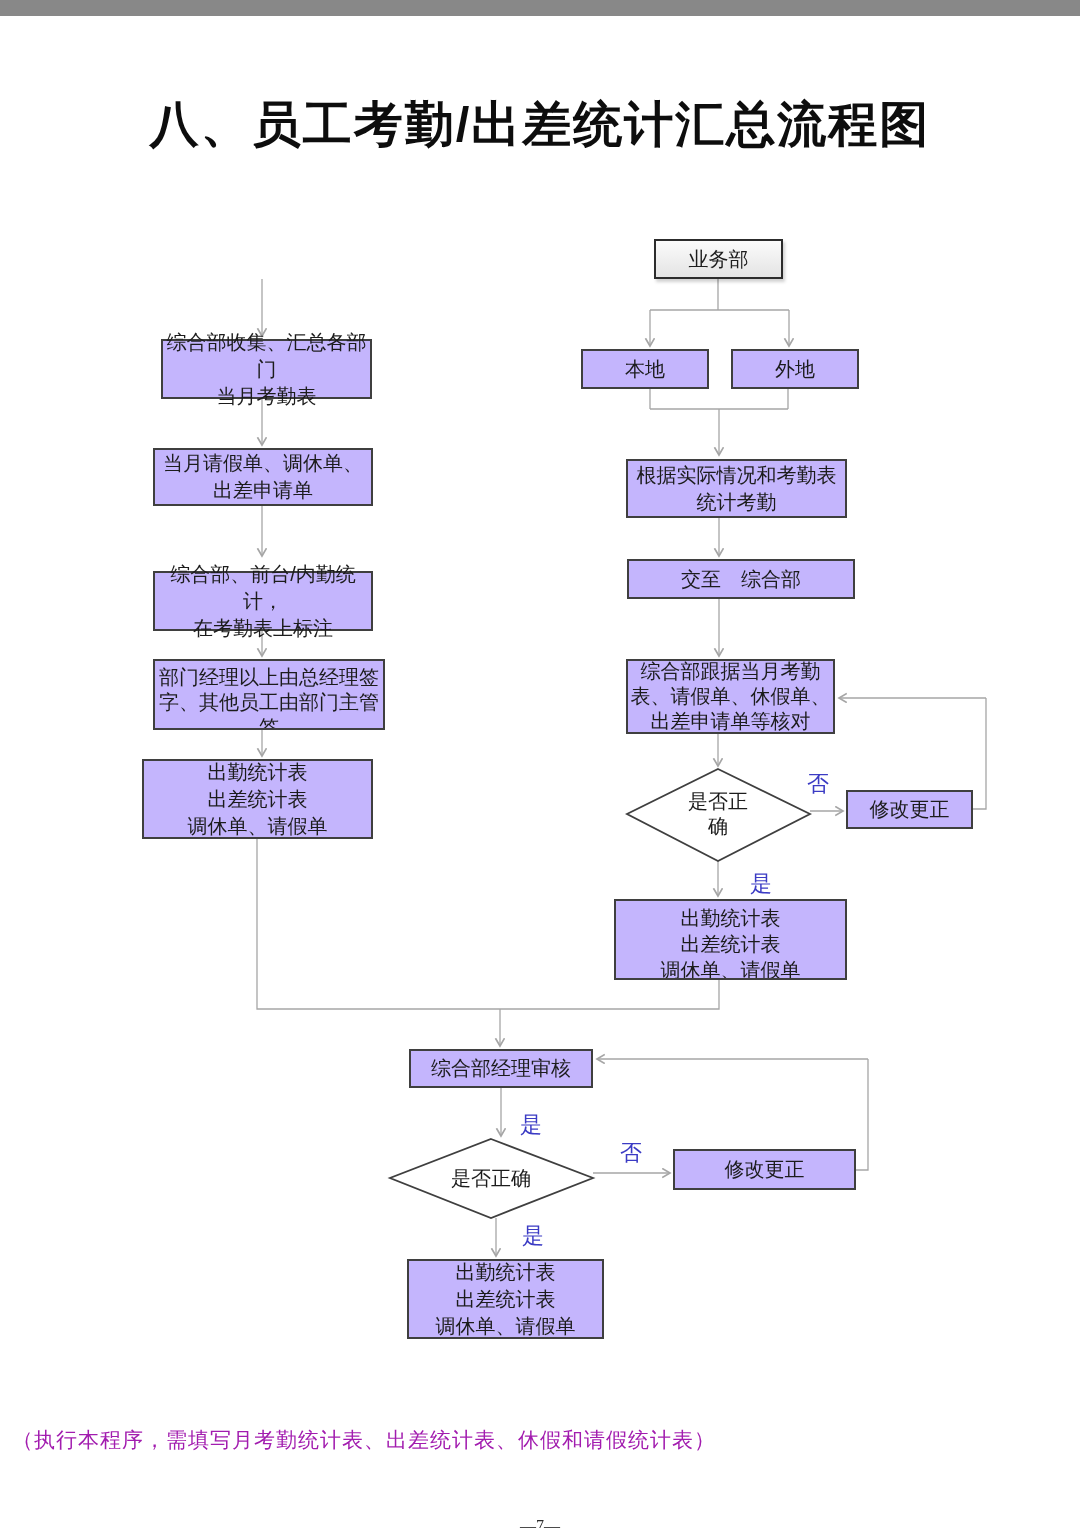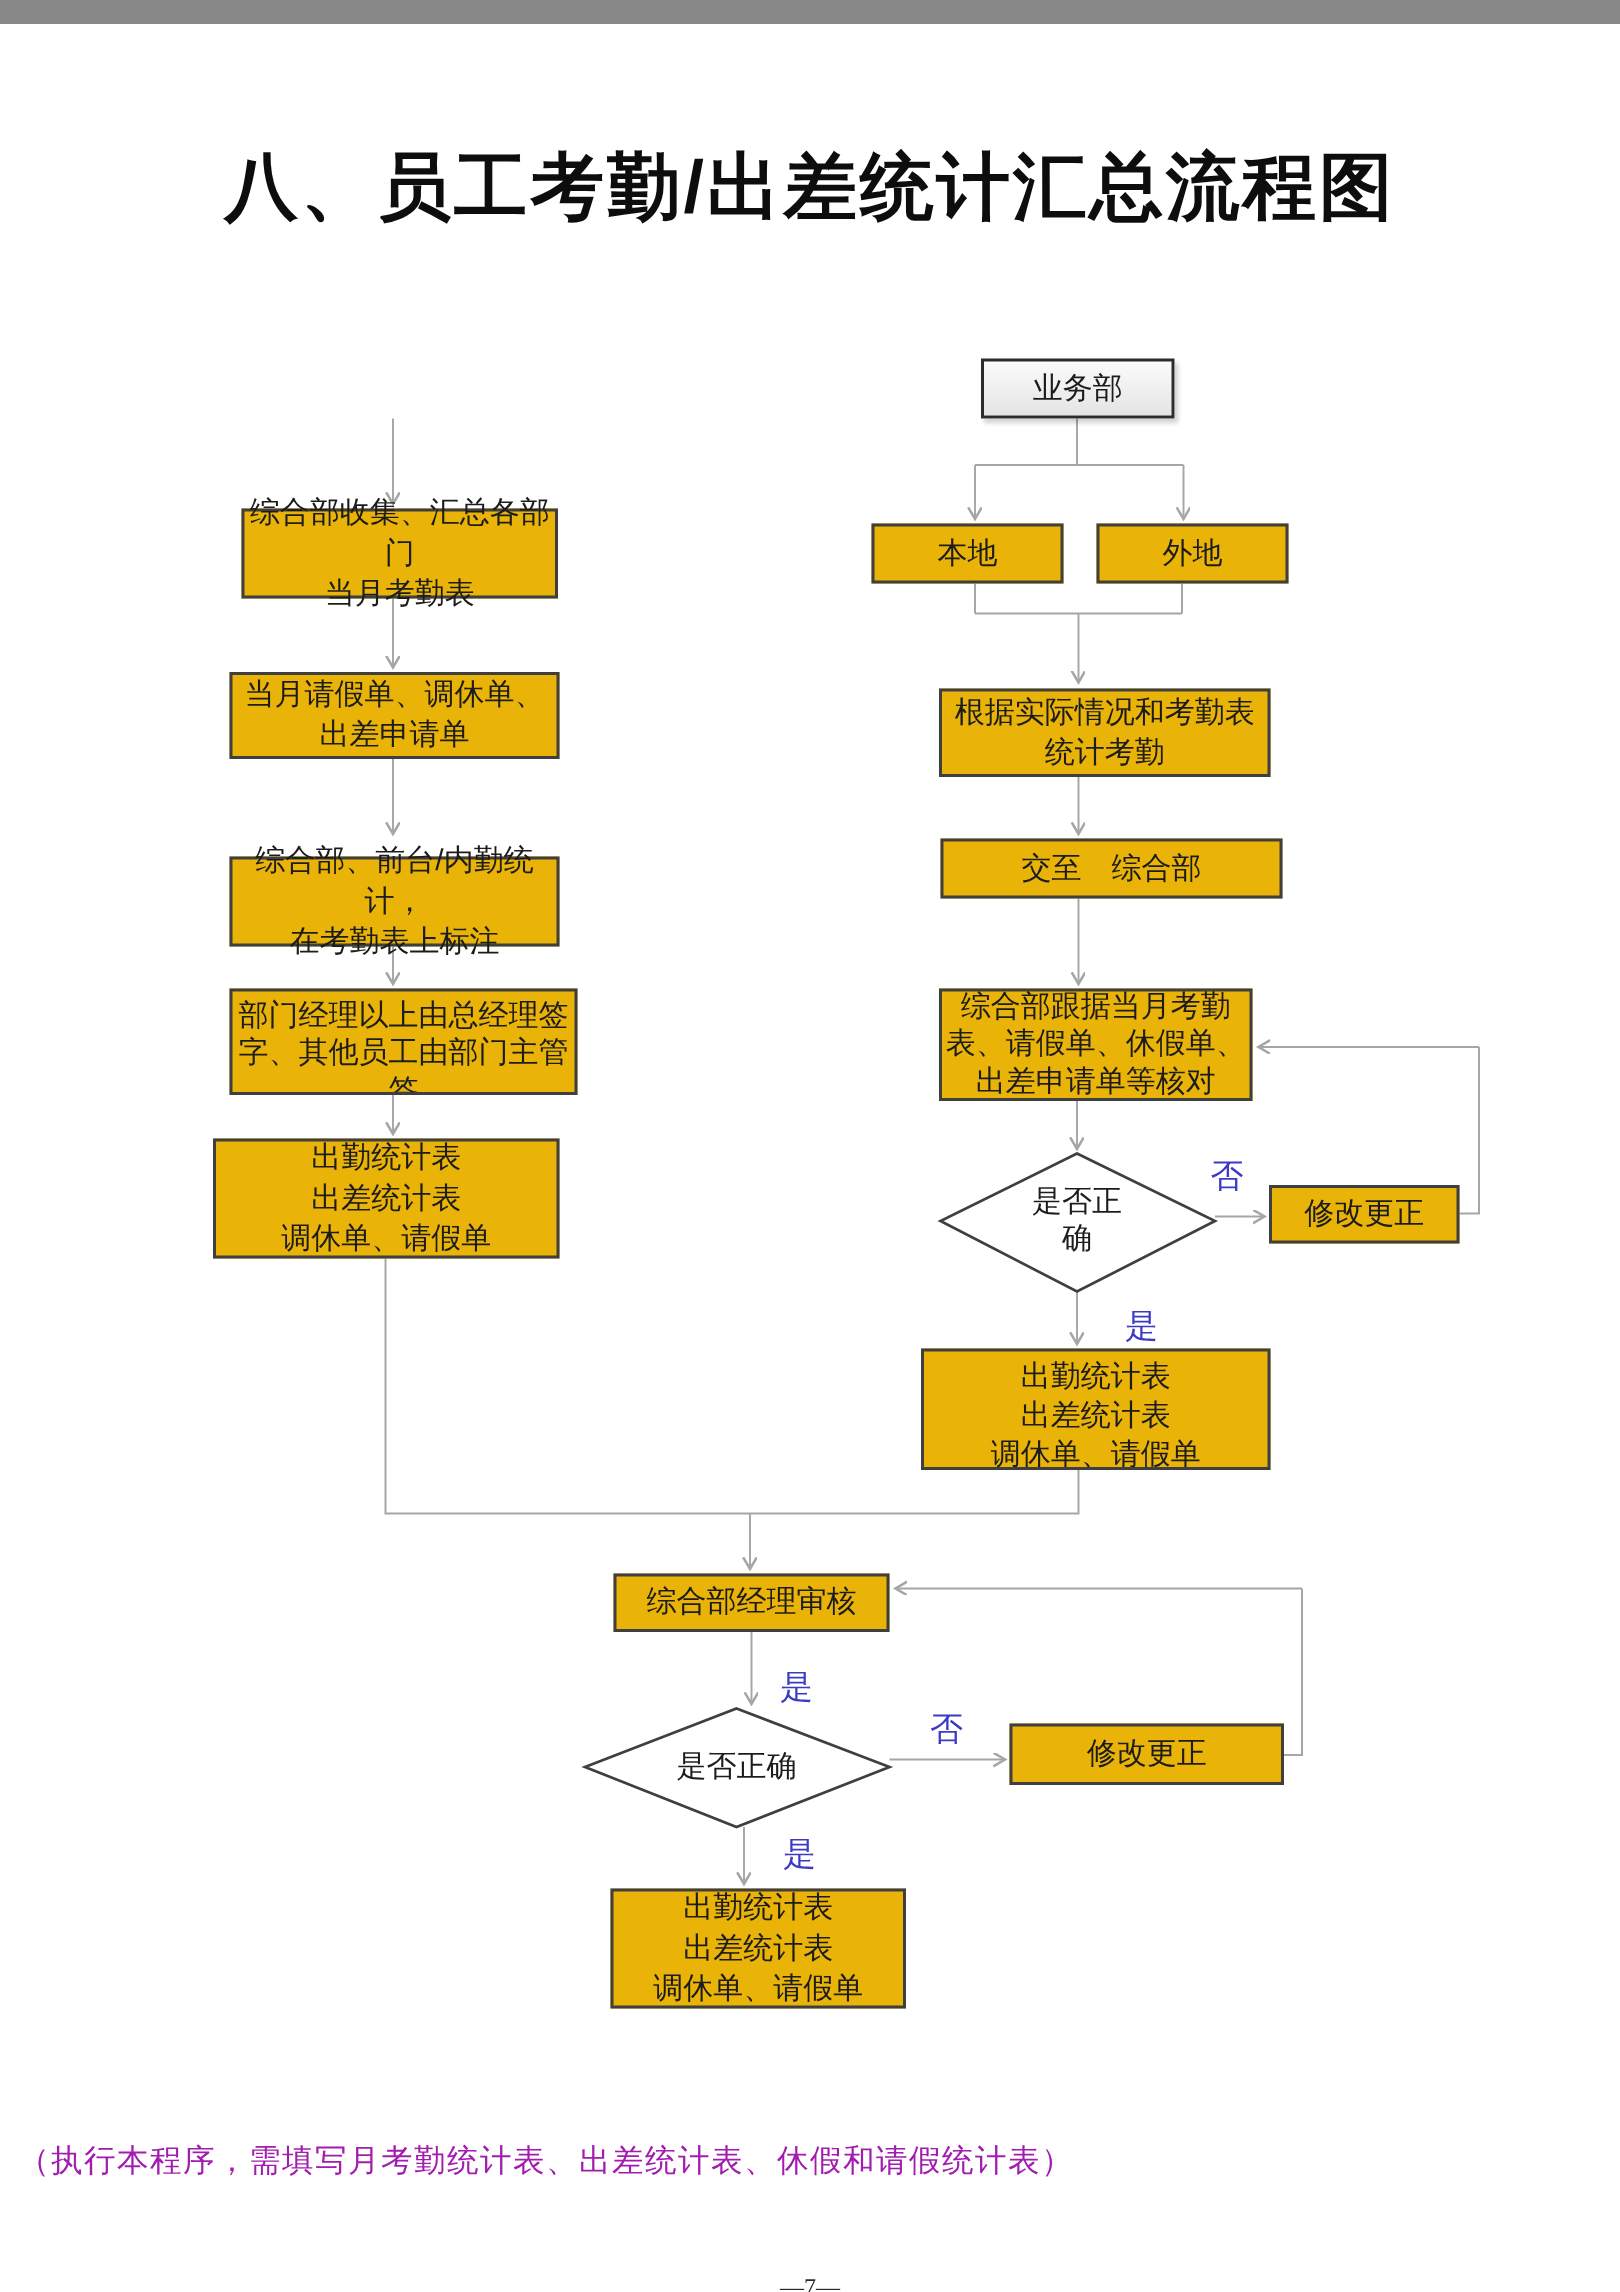--- a/index.html
+++ b/index.html
@@ -15,21 +15,21 @@
     position:absolute;top:76px;left:0;width:100%;
     text-align:center;
     font-size:49px;font-weight:900;letter-spacing:2px;
     color:#0d0d0d;
   }
   svg.connectors{position:absolute;left:0;top:0;z-index:1;}
   .connector{stroke:var(--connector-gray,#a6a6a6);stroke-width:1.3;fill:none;}
   .diamond{fill:#ffffff;stroke:var(--node-border,#3f3f3f);stroke-width:1.8;}
   .node{
     position:absolute;z-index:2;box-sizing:border-box;
-    background:#eab308;
+    background:#c4b5fd;
     border:2px solid var(--node-border,#3f3f3f);
     display:flex;align-items:center;justify-content:center;
     text-align:center;white-space:pre-line;
     font-size:20px;line-height:27px;color:#1c1c1c;
   }
   .node.start{
     background:linear-gradient(180deg,#fbfbfb 0%,var(--start-fill,#e4e4e4) 100%);
     border-color:#2c2c2c;
     box-shadow:2px 3px 3px rgba(0,0,0,0.18);
   }

